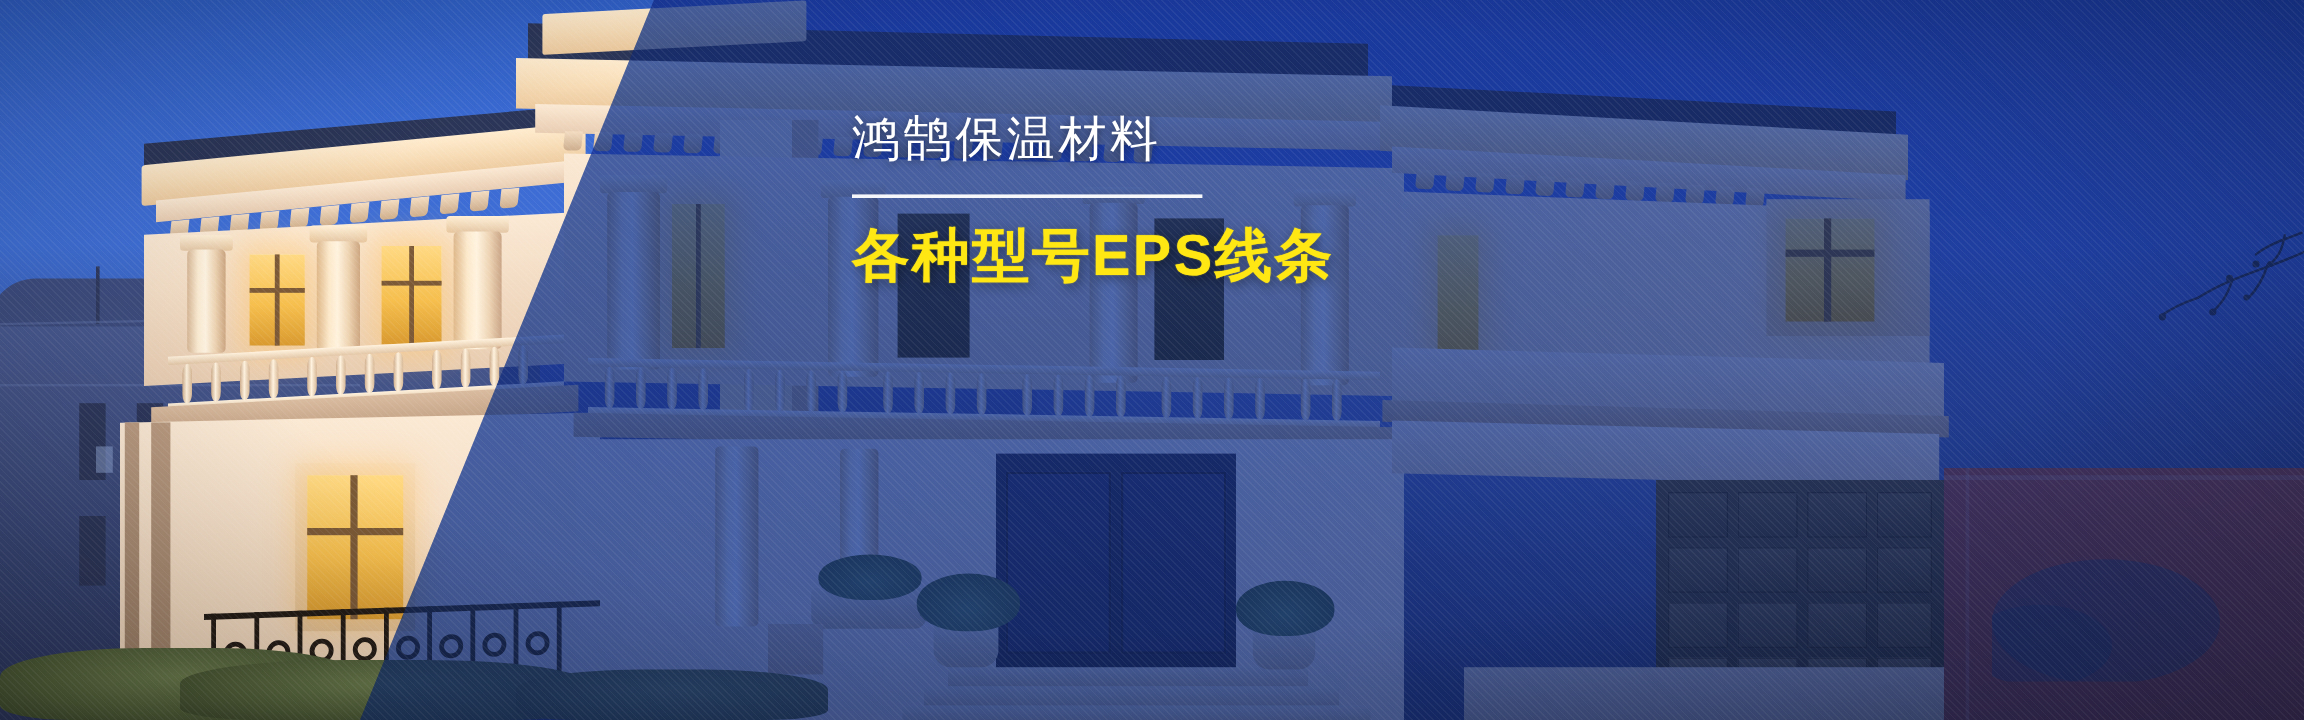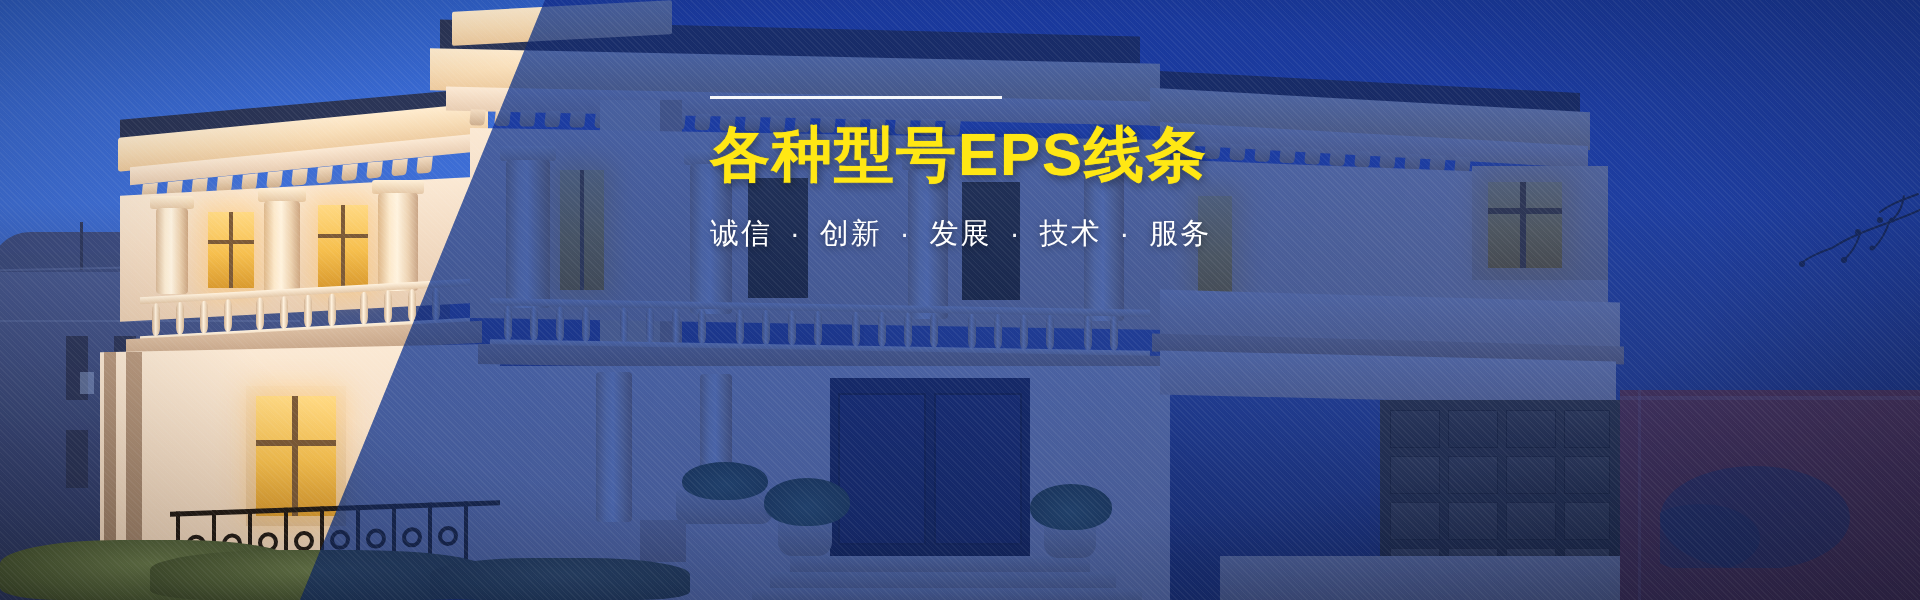--- a/index.html
+++ b/index.html
@@ -233,21 +233,21 @@
     color:#ffffff;
     text-shadow:0 2px 7px rgba(0,0,0,.45);
     margin-bottom:26px;
     font-family:"Liberation Sans","DejaVu Sans",sans-serif;
   }
   .rule{
     width:292px; height:3px; background:#ffffff; opacity:.95;
     margin-bottom:22px;
   }
   .headline{
-    font-size:60px; line-height:1.13; font-weight:700; letter-spacing:2px;
+    font-size:48px; line-height:1.13; font-weight:700; letter-spacing:2px;
     color:#ffe714;
     text-shadow:0 0 1px #ffe714, 2px 3px 10px rgba(0,0,0,.42);
   }
   .headline .ln{ display:block; white-space:nowrap; }
   .tagline{
     margin-top:30px;
     font-size:29px; line-height:1; letter-spacing:2px; color:#ffffff;
     text-shadow:0 2px 7px rgba(0,0,0,.45);
     white-space:nowrap;
   }
@@ -551,30 +551,20 @@
   </div>
 
   <div class="diag-panel"></div>
   <div class="diag-panel2"></div>
   <div class="diag-edge"></div>
 
   <div class="hatch"></div>
   <div class="vignette"></div>
 
   <div class="copy">
+    <div class="brand">鸿鹄保温材料</div>
     <div class="rule"></div>
     <div class="headline">
       <span class="ln">各种型号EPS线条</span>
     </div>
-    <div class="tagline">
-      <span>诚信</span>
-      <span class="dot">·</span>
-      <span>创新</span>
-      <span class="dot">·</span>
-      <span>发展</span>
-      <span class="dot">·</span>
-      <span>技术</span>
-      <span class="dot">·</span>
-      <span>服务</span>
-    </div>
   </div>
 
 </div>
 
 </body></html>

